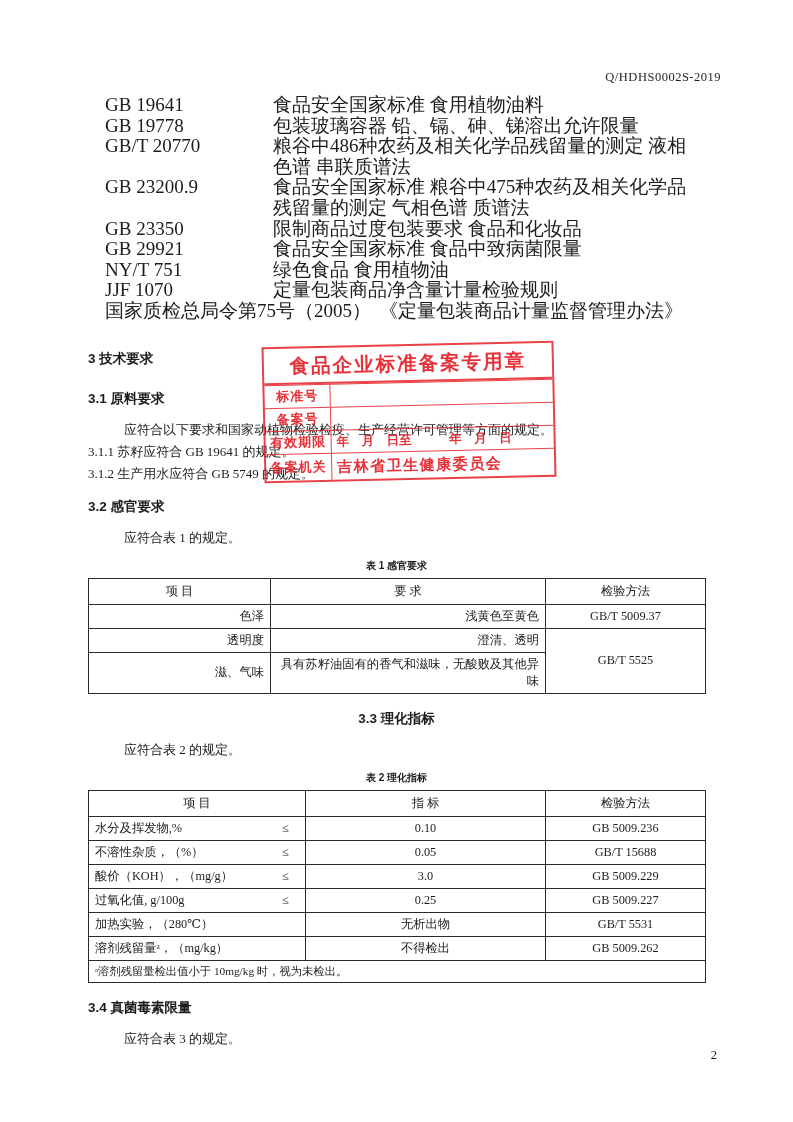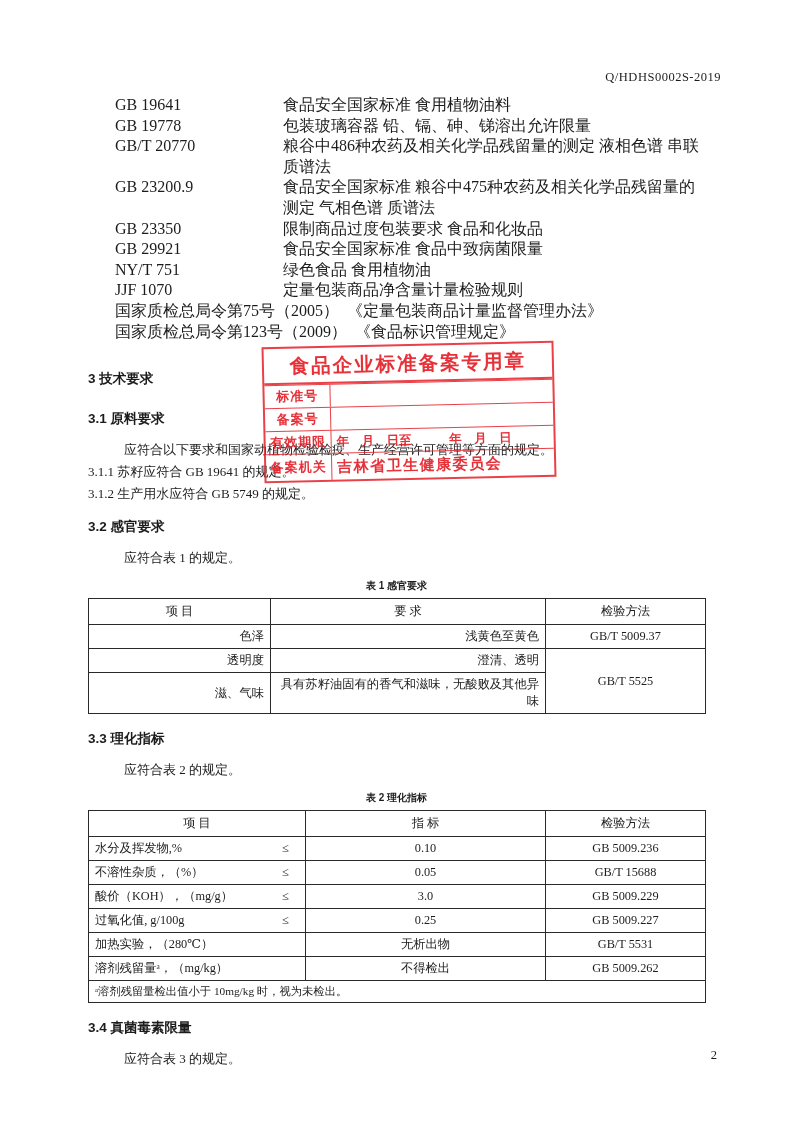--- a/index.html
+++ b/index.html
@@ -7,31 +7,31 @@
   body {
     width:793px; height:1122px;
     font-family:"Liberation Serif","DejaVu Serif",serif;
     color:#1c1c1c; position:relative; overflow:hidden;
   }
   .page { position:relative; width:793px; height:831px; padding:70px 88px 0 88px; background:#fff; }
 
   .doc-code { text-align:right; font-size:12.5px; margin-right:-16px; margin-bottom:10px; letter-spacing:.5px; }
 
   
-  .refs { margin-left:27px; font-size:16px; }
+  .refs { margin-left:17px; font-size:19px; }
   .ref-row { display:flex; line-height:20.6px; }
   .ref-code { flex:0 0 auto; min-width:168px; white-space:nowrap; padding-right:8px; }
   .ref-title { flex:1; }
 
   
   .sec { font-family:"Liberation Sans","DejaVu Sans",sans-serif; font-weight:bold; font-size:13.5px; line-height:18px; }
   .sec3  { margin-top:28px; }
   .sec31 { margin-top:22px; }
   .sec32 { margin-top:14px; }
-  .sec33 { margin-top:16px; }
+  .sec33 { margin-top:16px;text-align:center; }
   .sec34 { margin-top:16px; }
   .para { font-size:13px; line-height:21px; }
   .indent { text-indent:36px; margin-top:11px; }
   .plain { margin-top:1px; }
 
   
   .tbl-caption { margin-top:11px; text-align:center; font-family:"Liberation Sans","DejaVu Sans",sans-serif; font-weight:bold; font-size:10px; }
   table { border-collapse:collapse; width:617px; font-size:12.3px; margin-top:5px; table-layout:fixed; }
   table, th, td { border:1px solid #2a2a2a; }
   table { border-width:1.5px; }
@@ -108,24 +108,20 @@
       <span class="ref-title">绿色食品  食用植物油</span>
     </div>
     <div class="ref-row">
       <span class="ref-code">JJF 1070</span>
       <span class="ref-title">定量包装商品净含量计量检验规则</span>
     </div>
     <div class="ref-row">
       <span class="ref-code">国家质检总局令第75号（2005）</span>
       <span class="ref-title">《定量包装商品计量监督管理办法》</span>
     </div>
-    <div class="ref-row">
-      <span class="ref-code">国家质检总局令第123号（2009）</span>
-      <span class="ref-title">《食品标识管理规定》</span>
-    </div>
   </div>
 
   <div class="sec sec3">3  技术要求</div>
 
   <div class="sec sec31">3.1  原料要求</div>
   <div class="para indent">应符合以下要求和国家动植物检验检疫、生产经营许可管理等方面的规定。</div>
   <div class="para plain">3.1.1 苏籽应符合 GB 19641 的规定。</div>
   <div class="para plain">3.1.2 生产用水应符合 GB 5749 的规定。</div>
 
   <div class="sec sec32">3.2  感官要求</div>

